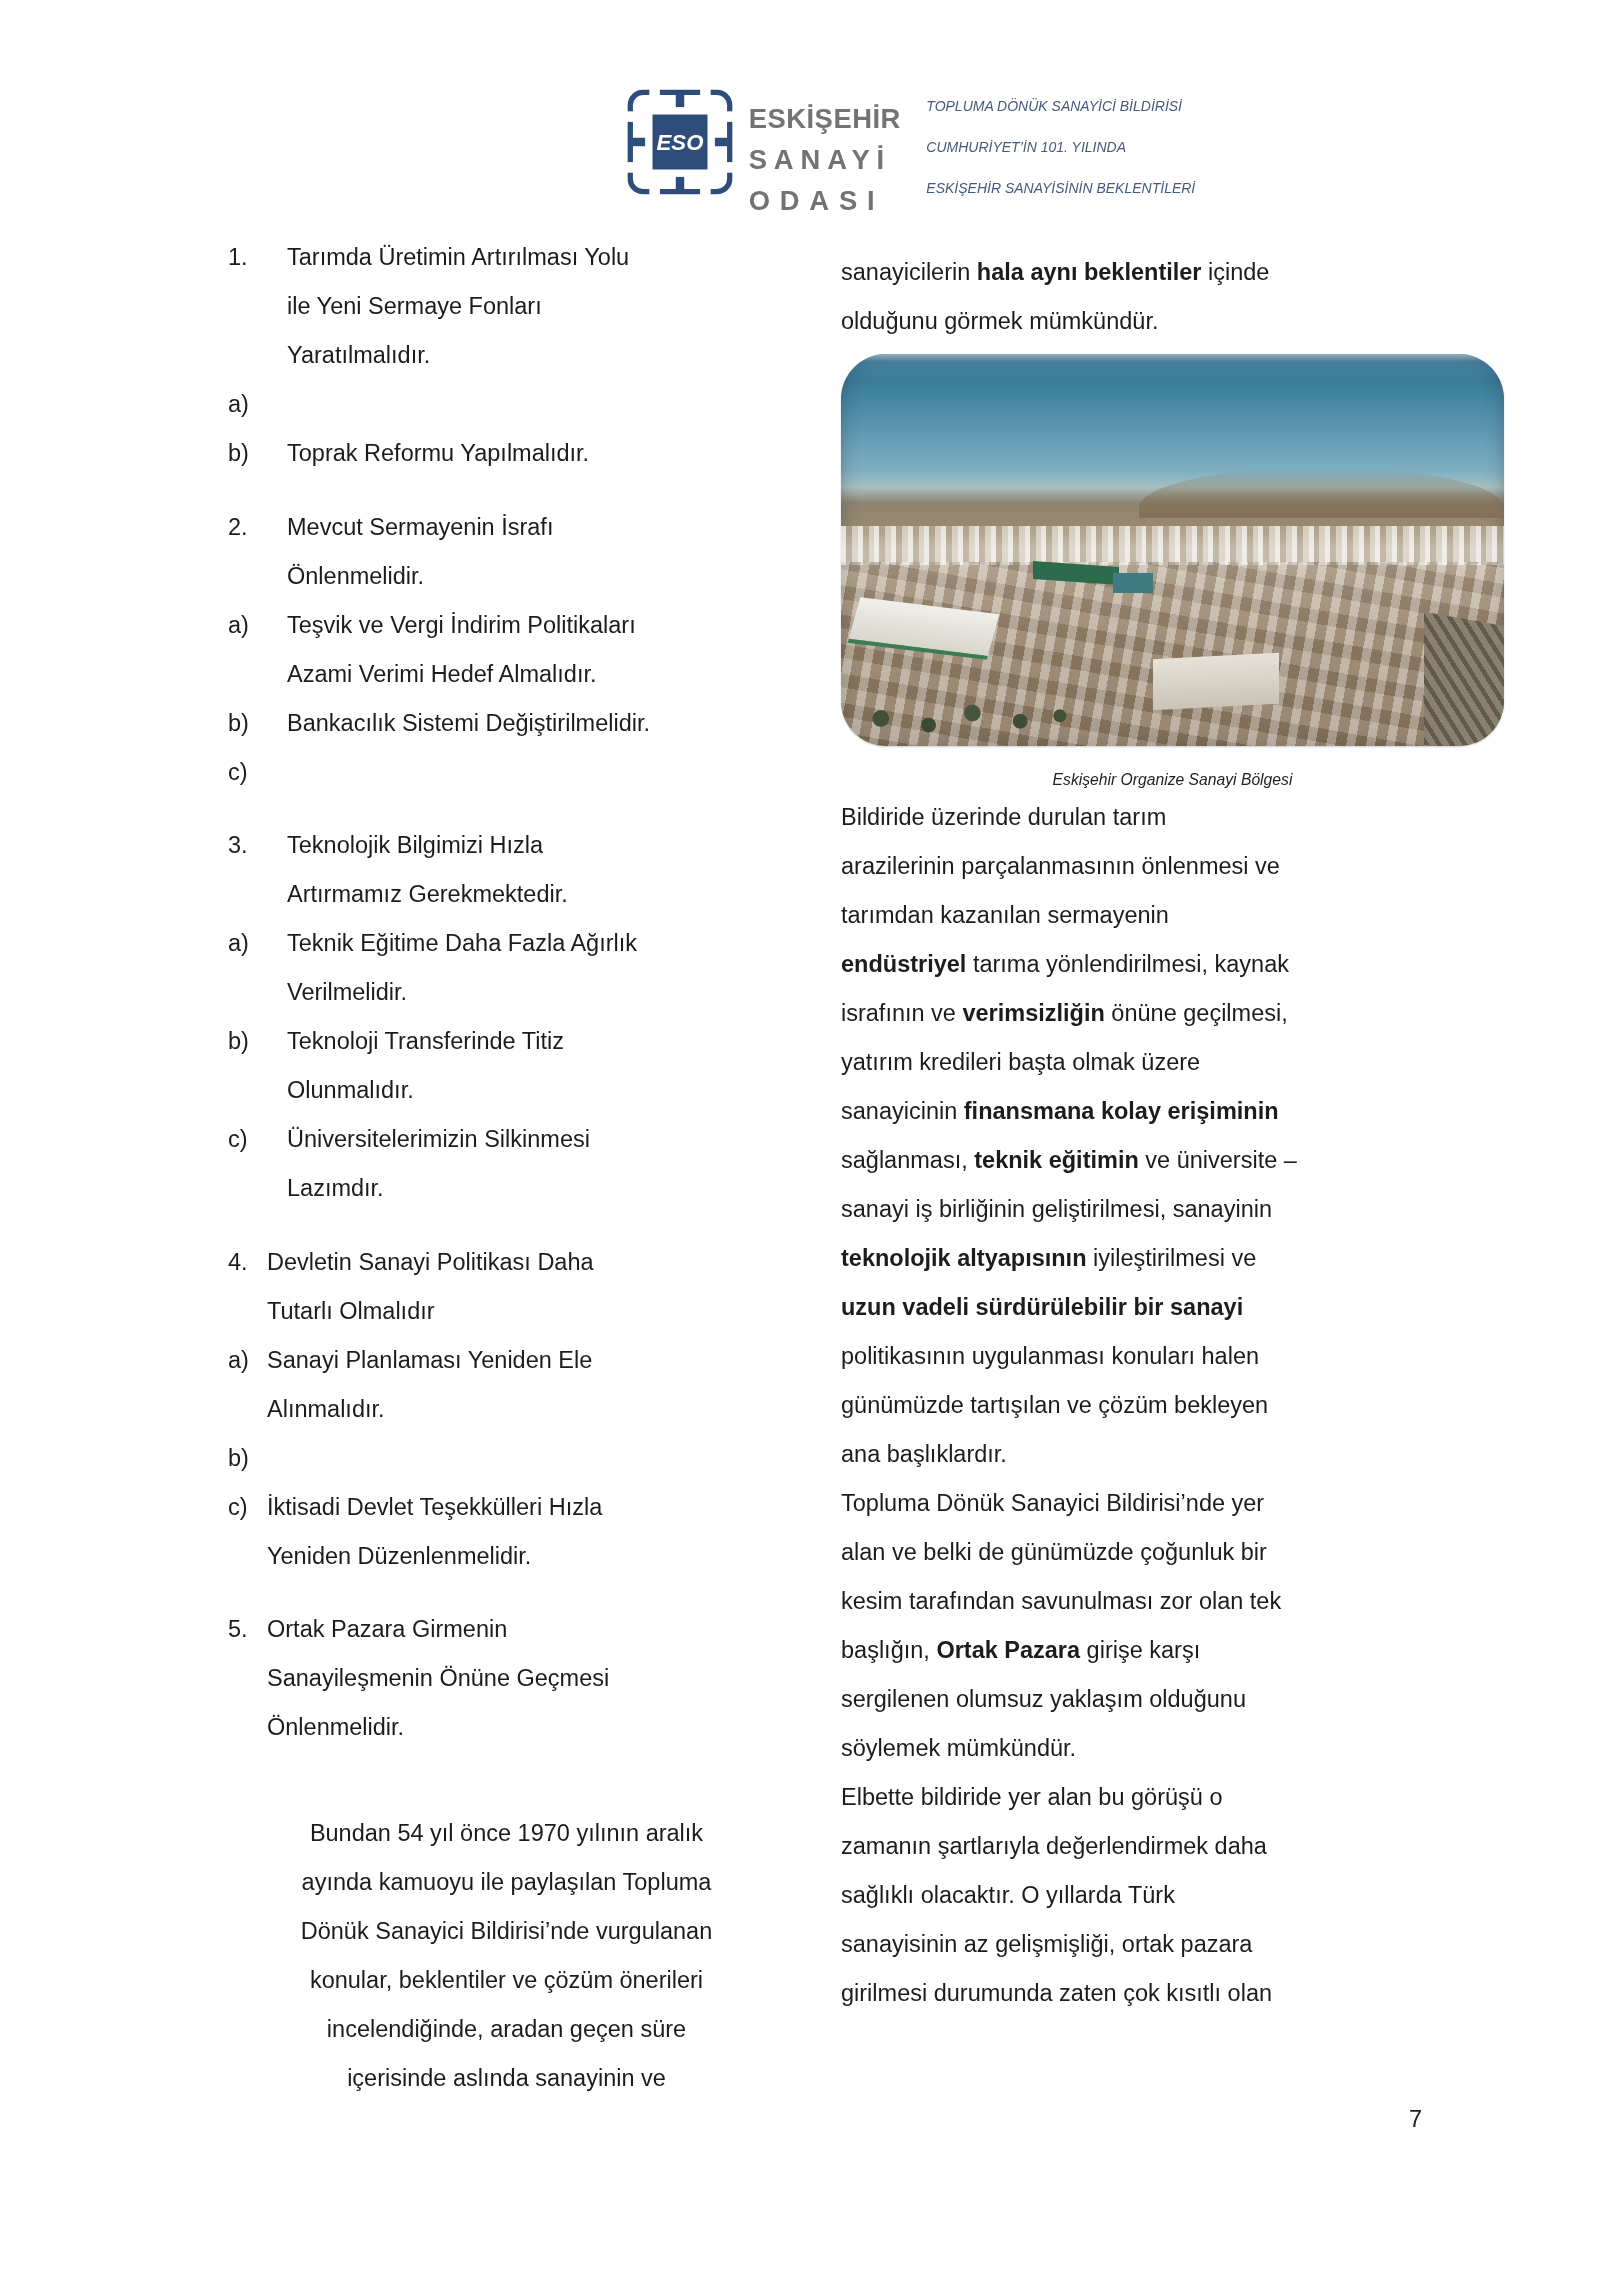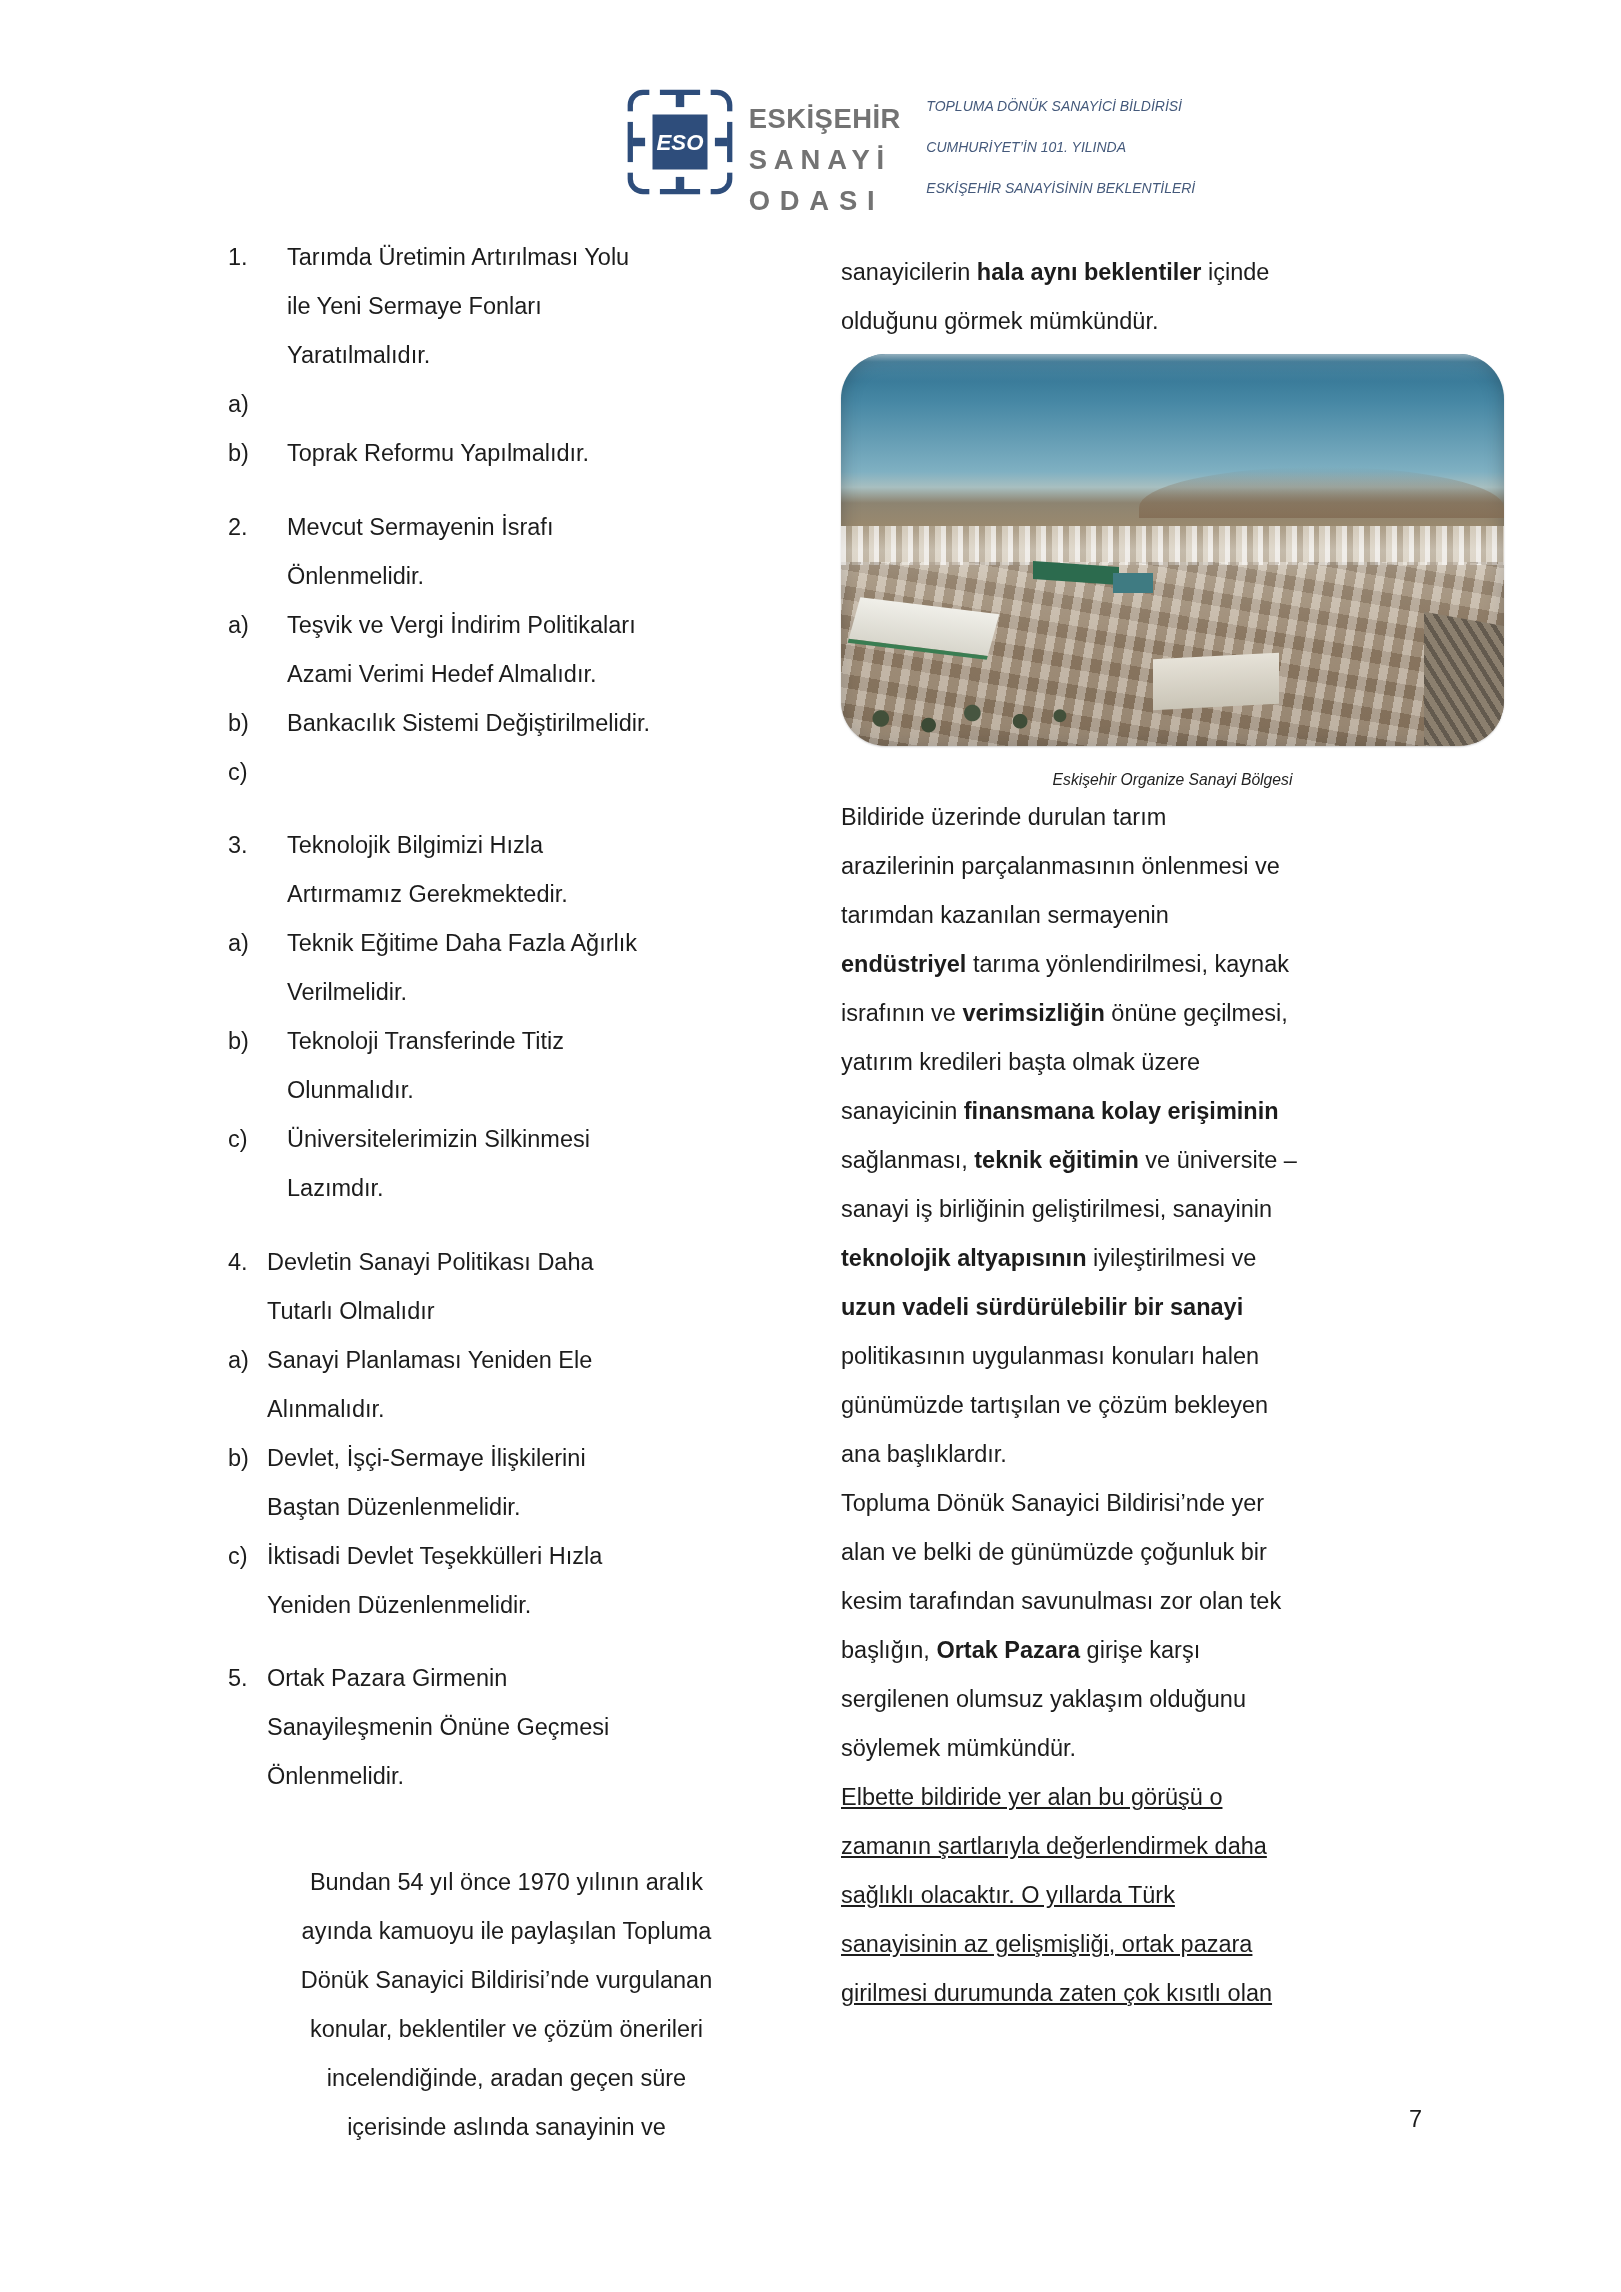--- a/index.html
+++ b/index.html
@@ -63,21 +63,21 @@
       radial-gradient(circle at 22% 62%, #3c4a35 0 6.9px, transparent 7.8px),
       radial-gradient(circle at 33% 40%, #465540 0 7.8px, transparent 8.8px),
       radial-gradient(circle at 45% 55%, #3f4d38 0 6.9px, transparent 7.8px),
       radial-gradient(circle at 55% 45%, #42503a 0 5.9px, transparent 6.9px); }
   .ph-gloss { left:0; top:0; width:100%; height:100%; border-radius:inherit;
     background:linear-gradient(180deg, rgba(255,255,255,.5) 0, rgba(255,255,255,.12) 2%, rgba(255,255,255,0) 7%); }
 
   .caption { margin-top:21.6px; font-style:italic; font-size:15.7px; line-height:25.5px; color:#222222;text-align:center; }
   .p1 { margin-top:51px; }
   .p2 { margin-top:49px; }
-  .p3 { margin-top:49px;text-decoration:underline; }
+  .p3 { margin-top:49px; }
 
   .pageno { position:absolute; left:1409px; top:2105px; font-size:23.5px; line-height:29px; color:#1c1c1c; }
 </style>
 </head>
 <body>
 
 <div class="page">
 
   <div class="header">
     <div class="logo-box">
@@ -172,22 +172,20 @@
         <span class="lt">Devletin Sanayi Politikası Daha
 Tutarlı Olmalıdır</span>
       </div>
       <div class="lrow narrow">
         <span class="mk">a)</span>
         <span class="lt">Sanayi Planlaması Yeniden Ele
 Alınmalıdır.</span>
       </div>
       <div class="lrow narrow">
         <span class="mk">b)</span>
-        <span class="lt">Devlet, İşçi-Sermaye İlişkilerini
-Baştan Düzenlenmelidir.</span>
       </div>
       <div class="lrow narrow">
         <span class="mk">c)</span>
         <span class="lt">İktisadi Devlet Teşekkülleri Hızla
 Yeniden Düzenlenmelidir.</span>
       </div>
 
       <div class="lrow gap narrow">
         <span class="mk">5.</span>
         <span class="lt">Ortak Pazara Girmenin

